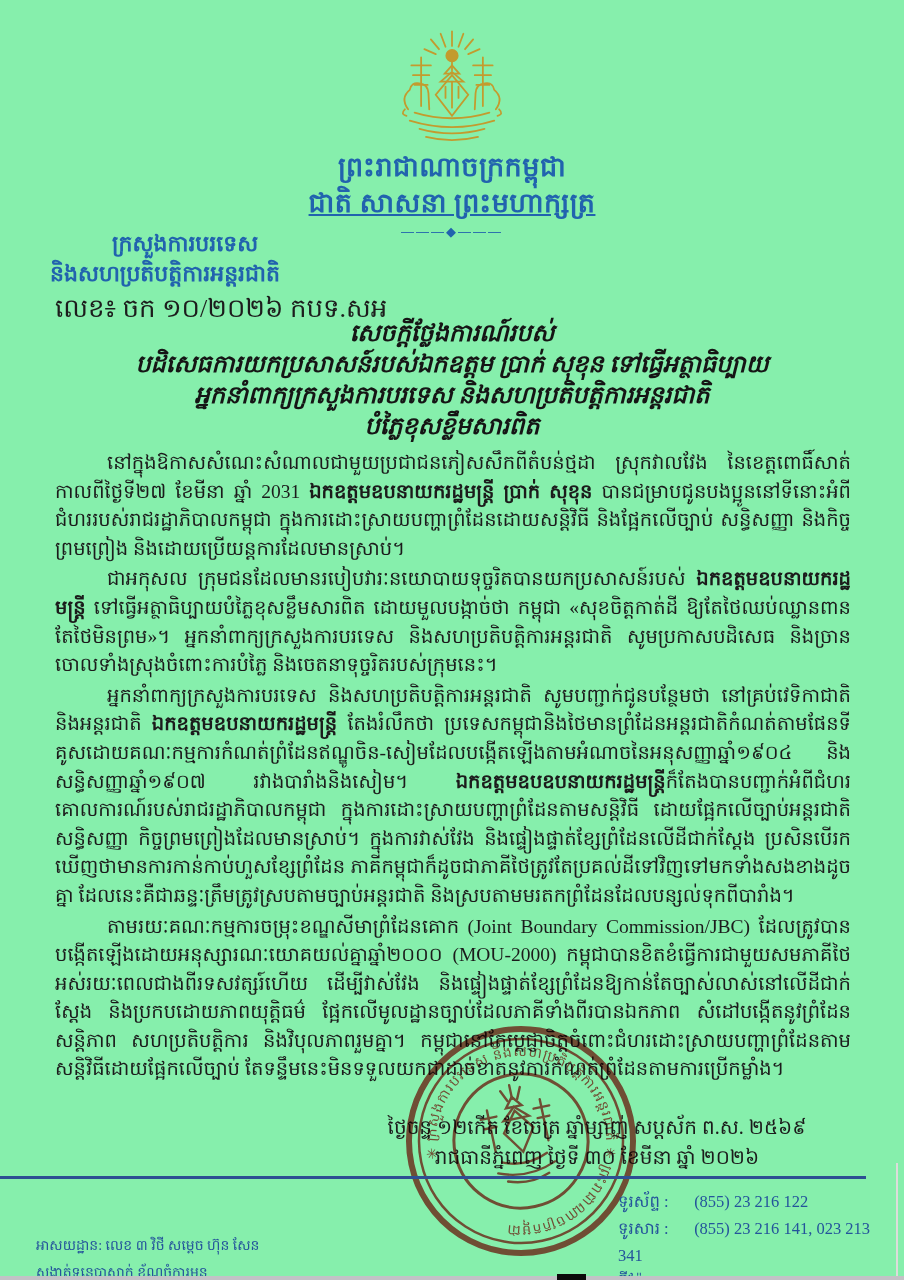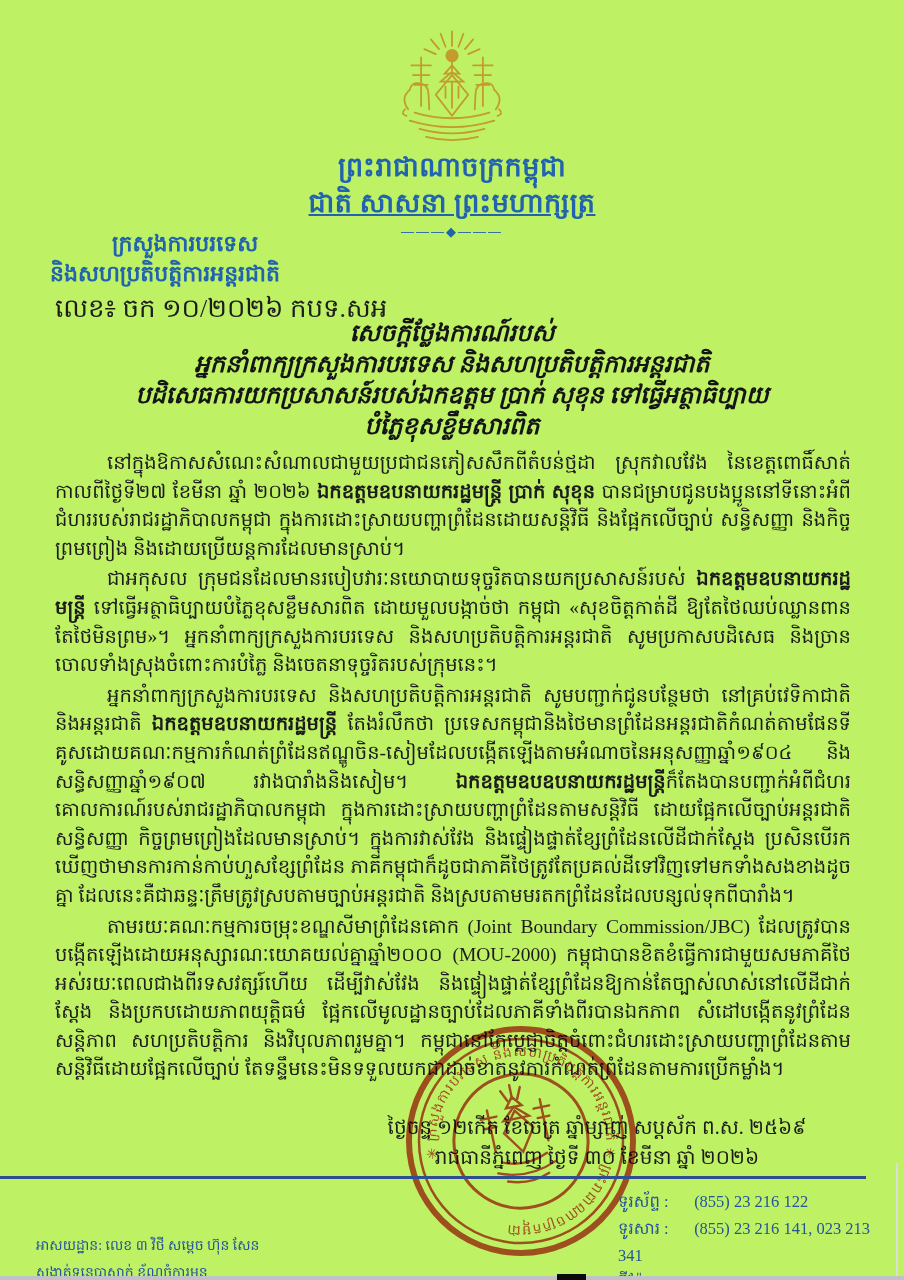--- a/index.html
+++ b/index.html
@@ -2,21 +2,21 @@
 <html><head>
 <meta charset="utf-8">
 <style>
   html,body{margin:0;padding:0;}
   body{
     width:904px;height:1280px;position:relative;overflow:hidden;
     background:#fdfdfb;
     font-family:"Liberation Serif","DejaVu Serif",serif;
     color:#1c1c1c;
   }
-  .page{position:absolute;inset:0;background:#bef264;}
+  .page{position:absolute;inset:0;background:#86efac;}
   
   .emblem-wrap{position:absolute;top:26px;left:0;right:0;text-align:center;}
   .kingdom-line1{
     position:absolute;top:150px;left:0;right:0;text-align:center;
     color:#2163ae;font-weight:bold;font-size:27px;letter-spacing:.5px;
   }
   .kingdom-line2{
     position:absolute;top:186px;left:0;right:0;text-align:center;
     color:#2163ae;font-weight:bold;font-size:27px;letter-spacing:.5px;text-decoration:underline;
   }
@@ -106,27 +106,27 @@
   <div class="kingdom-line1">ព្រះរាជាណាចក្រកម្ពុជា</div>
   <div class="kingdom-line2">ជាតិ សាសនា ព្រះមហាក្សត្រ</div>
   <div class="ornament">―――◆―――</div>
 
   <div class="ministry-line1">ក្រសួងការបរទេស</div>
   <div class="ministry-line2">និងសហប្រតិបត្តិការអន្តរជាតិ</div>
   <div class="doc-number">លេខ៖ ចក ១០/២០២៦ កបទ.សអ</div>
 
   <div class="title-block">
     <div>សេចក្ដីថ្លែងការណ៍របស់</div>
+    <div>បដិសេធការយកប្រសាសន៍របស់ឯកឧត្តម ប្រាក់ សុខុន ទៅធ្វើអត្ថាធិប្បាយ</div>
     <div>អ្នកនាំពាក្យក្រសួងការបរទេស និងសហប្រតិបត្តិការអន្តរជាតិ</div>
-    <div>បដិសេធការយកប្រសាសន៍របស់ឯកឧត្តម ប្រាក់ សុខុន ទៅធ្វើអត្ថាធិប្បាយ</div>
     <div>បំភ្លៃខុសខ្លឹមសារពិត</div>
   </div>
 
   <div class="body-text">
-    <p><span>នៅក្នុងឱកាសសំណេះសំណាលជាមួយប្រជាជនភៀសសឹកពីតំបន់ថ្មដា ស្រុកវាលវែង នៃខេត្តពោធិ៍សាត់ កាលពីថ្ងៃទី២៧ ខែមីនា ឆ្នាំ ២០២៦ </span><span class="b">ឯកឧត្តមឧបនាយករដ្ឋមន្ត្រី ប្រាក់ សុខុន </span><span>បានជម្រាបជូនបងប្អូននៅទីនោះអំពីជំហររបស់រាជរដ្ឋាភិបាលកម្ពុជា ក្នុងការដោះស្រាយបញ្ហាព្រំដែនដោយសន្តិវិធី និងផ្អែកលើច្បាប់ សន្ធិសញ្ញា និងកិច្ចព្រមព្រៀង និងដោយប្រើយន្តការដែលមានស្រាប់។</span></p>
+    <p><span>នៅក្នុងឱកាសសំណេះសំណាលជាមួយប្រជាជនភៀសសឹកពីតំបន់ថ្មដា ស្រុកវាលវែង នៃខេត្តពោធិ៍សាត់ កាលពីថ្ងៃទី២៧ ខែមីនា ឆ្នាំ 2031 </span><span class="b">ឯកឧត្តមឧបនាយករដ្ឋមន្ត្រី ប្រាក់ សុខុន </span><span>បានជម្រាបជូនបងប្អូននៅទីនោះអំពីជំហររបស់រាជរដ្ឋាភិបាលកម្ពុជា ក្នុងការដោះស្រាយបញ្ហាព្រំដែនដោយសន្តិវិធី និងផ្អែកលើច្បាប់ សន្ធិសញ្ញា និងកិច្ចព្រមព្រៀង និងដោយប្រើយន្តការដែលមានស្រាប់។</span></p>
     <p><span>ជាអកុសល ក្រុមជនដែលមានរបៀបវារៈនយោបាយទុច្ចរិតបានយកប្រសាសន៍របស់ </span><span class="b">ឯកឧត្តមឧបនាយករដ្ឋមន្ត្រី </span><span>ទៅធ្វើអត្ថាធិប្បាយបំភ្លៃខុសខ្លឹមសារពិត ដោយមួលបង្កាច់ថា កម្ពុជា «សុខចិត្តកាត់ដី ឱ្យតែថៃឈប់ឈ្លានពាន តែថៃមិនព្រម»។ អ្នកនាំពាក្យក្រសួងការបរទេស និងសហប្រតិបត្តិការអន្តរជាតិ សូមប្រកាសបដិសេធ និងច្រានចោលទាំងស្រុងចំពោះការបំភ្លៃ និងចេតនាទុច្ចរិតរបស់ក្រុមនេះ។</span></p>
     <p><span>អ្នកនាំពាក្យក្រសួងការបរទេស និងសហប្រតិបត្តិការអន្តរជាតិ សូមបញ្ជាក់ជូនបន្ថែមថា នៅគ្រប់វេទិកាជាតិ និងអន្តរជាតិ </span><span class="b">ឯកឧត្តមឧបនាយករដ្ឋមន្ត្រី </span><span>តែងរំលឹកថា ប្រទេសកម្ពុជានិងថៃមានព្រំដែនអន្តរជាតិកំណត់តាមផែនទីគូសដោយគណៈកម្មការកំណត់ព្រំដែនឥណ្ឌូចិន-សៀមដែលបង្កើតឡើងតាមអំណាចនៃអនុសញ្ញាឆ្នាំ១៩០៤ និងសន្ធិសញ្ញាឆ្នាំ១៩០៧ រវាងបារាំងនិងសៀម។ </span><span class="b">ឯកឧត្តមឧបឧបនាយករដ្ឋមន្ត្រី</span><span>ក៏តែងបានបញ្ជាក់អំពីជំហរគោលការណ៍របស់រាជរដ្ឋាភិបាលកម្ពុជា ក្នុងការដោះស្រាយបញ្ហាព្រំដែនតាមសន្តិវិធី ដោយផ្អែកលើច្បាប់អន្តរជាតិ សន្ធិសញ្ញា កិច្ចព្រមព្រៀងដែលមានស្រាប់។ ក្នុងការវាស់វែង និងផ្ទៀងផ្ទាត់ខ្សែព្រំដែនលើដីជាក់ស្ដែង ប្រសិនបើរកឃើញថាមានការកាន់កាប់ហួសខ្សែព្រំដែន ភាគីកម្ពុជាក៏ដូចជាភាគីថៃត្រូវតែប្រគល់ដីទៅវិញទៅមកទាំងសងខាងដូចគ្នា ដែលនេះគឺជាឆន្ទៈត្រឹមត្រូវស្របតាមច្បាប់អន្តរជាតិ និងស្របតាមមរតកព្រំដែនដែលបន្សល់ទុកពីបារាំង។</span></p>
     <p><span>តាមរយៈគណៈកម្មការចម្រុះខណ្ឌសីមាព្រំដែនគោក (Joint Boundary Commission/JBC) ដែលត្រូវបានបង្កើតឡើងដោយអនុស្សារណៈយោគយល់គ្នាឆ្នាំ២០០០ (MOU-2000) កម្ពុជាបានខិតខំធ្វើការជាមួយសមភាគីថៃអស់រយៈពេលជាងពីរទសវត្សរ៍ហើយ ដើម្បីវាស់វែង និងផ្ទៀងផ្ទាត់ខ្សែព្រំដែនឱ្យកាន់តែច្បាស់លាស់នៅលើដីជាក់ស្ដែង និងប្រកបដោយភាពយុត្តិធម៌ ផ្អែកលើមូលដ្ឋានច្បាប់ដែលភាគីទាំងពីរបានឯកភាព សំដៅបង្កើតនូវព្រំដែនសន្តិភាព សហប្រតិបត្តិការ និងវិបុលភាពរួមគ្នា។ កម្ពុជានៅតែប្ដេជ្ញាចិត្តចំពោះជំហរដោះស្រាយបញ្ហាព្រំដែនតាមសន្តិវិធីដោយផ្អែកលើច្បាប់ តែទន្ទឹមនេះមិនទទួលយកជាដាច់ខាតនូវការកំណត់ព្រំដែនតាមការប្រើកម្លាំង។</span></p>
   </div>
 
   <div class="date-block">
     <div>ថ្ងៃចន្ទ ១២កើត ខែចេត្រ ឆ្នាំម្សាញ់ សប្តស័ក ព.ស. ២៥៦៩</div>
     <div>រាជធានីភ្នំពេញ ថ្ងៃទី ៣០ ខែមីនា ឆ្នាំ ២០២៦</div>
   </div>
 

